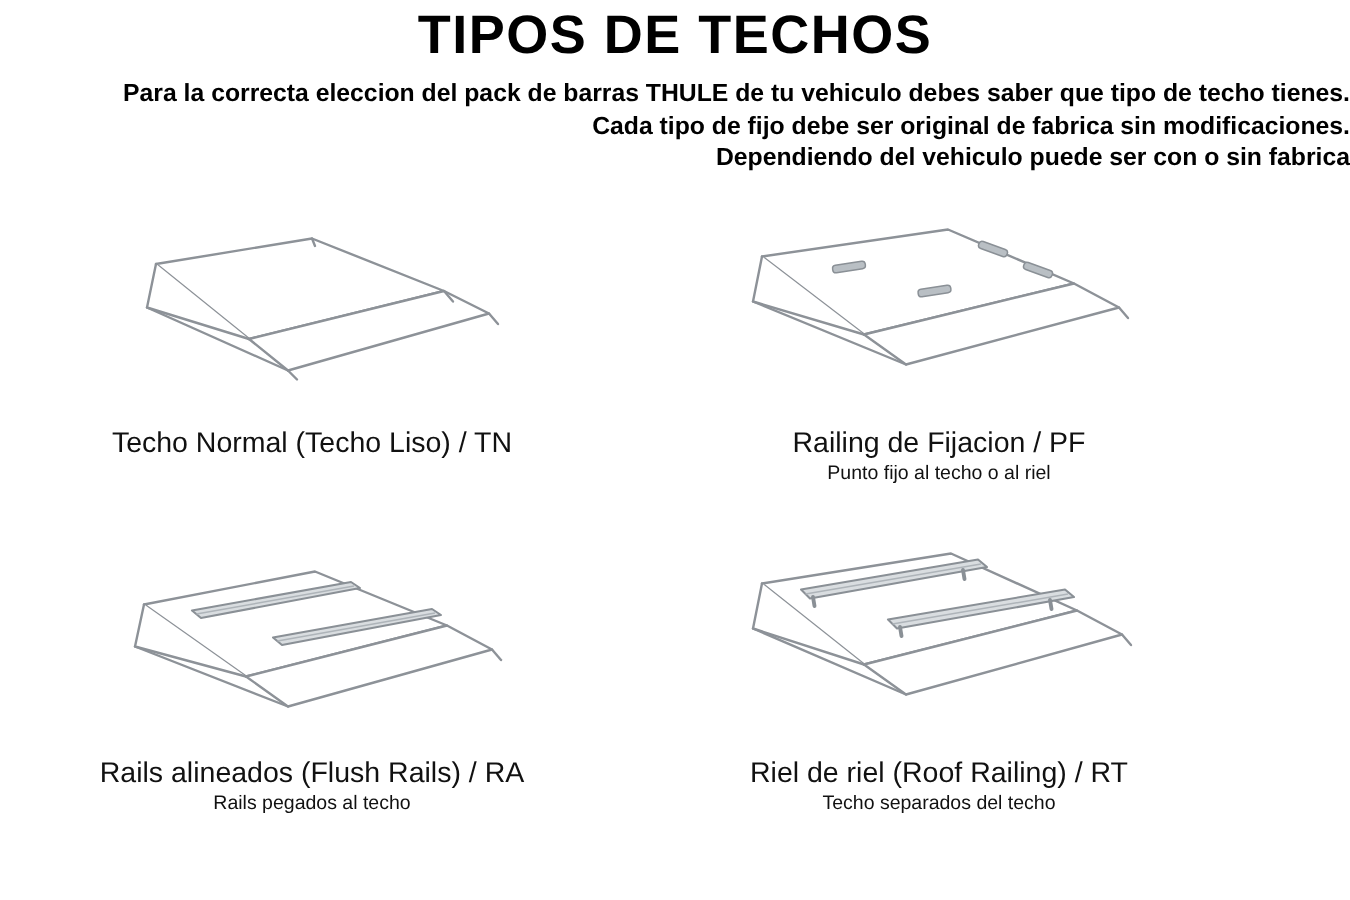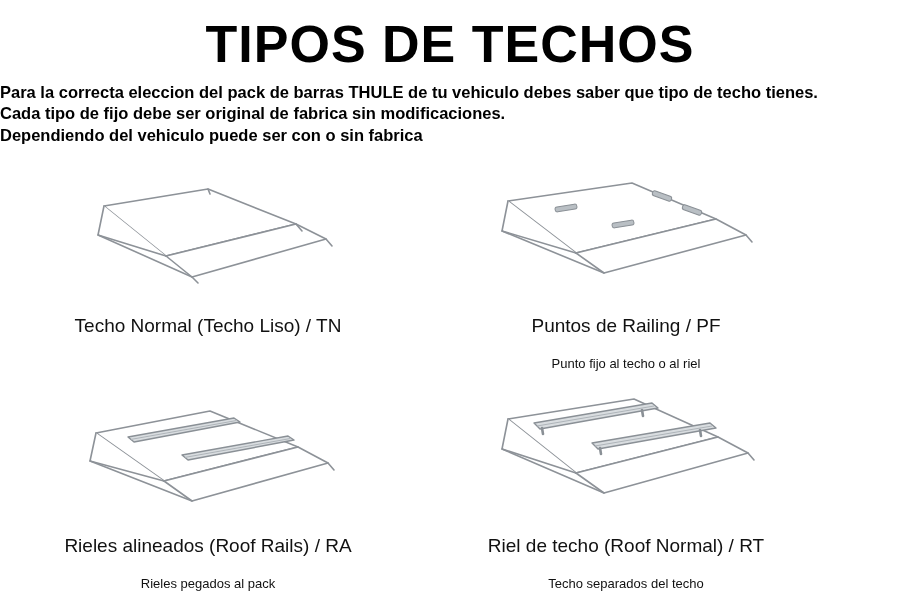--- a/index.html
+++ b/index.html
@@ -15,28 +15,28 @@
     overflow: hidden;
   }
   .page {
     position: relative;
     width: 900px;
     height: 600px;
     box-sizing: border-box;
   }
   .title {
     text-align: center;
-    font-size: 52px;
+    font-size: 36px;
     font-weight: bold;
     letter-spacing: 1px;
-    margin-top: 17px;
+    margin-top: 4px;
     line-height: 1.05;
   }
   .subtitle-block {
-    text-align: left;
+    text-align: right;
     margin-top: 10px;
   }
   .subtitle-line {
     font-size: 16.5px;
     font-weight: bold;
     line-height: 1.32;
     color: #000;
   }
   .grid {
     position: relative;
@@ -65,21 +65,21 @@
   }
   .caption {
     text-align: center;
     font-size: 19px;
     margin-top: 4px;
     color: #111;
   }
   .subcaption {
     text-align: center;
     font-size: 13px;
-    margin-top: 19px;
+    margin-top: 0;
     color: #111;
   }
   .cell-tn .art { margin-left: -4px; }
   .cell-ra .art { margin-left: -4px; }
 </style>
 </head>
 <body>
 
 <div class="page">
 
@@ -131,21 +131,21 @@
           </g>
 
           <g fill="#b9bfc4" stroke="#8a9096" stroke-width="1">
             <rect x="139" y="44.5" width="22" height="5" rx="2.2" transform="rotate(-9 150 47)"></rect>
             <rect x="196" y="60.5" width="22" height="5" rx="2.2" transform="rotate(-9 207 63)"></rect>
             <rect x="236" y="32.5" width="20" height="5" rx="2.2" transform="rotate(20 246 35)"></rect>
             <rect x="266" y="46.5" width="20" height="5" rx="2.2" transform="rotate(20 276 49)"></rect>
           </g>
         </svg>
       </div>
-      <div class="caption">Puntos de Railing / PF</div>
+      <div class="caption">Railing de Fijacion / PF</div>
       <div class="subcaption">Punto fijo al techo o al riel</div>
     </div>
 
     <div class="cell cell-ra">
       <div class="art">
         <svg viewBox="0 0 420 150" xmlns="http://www.w3.org/2000/svg">
           <g fill="none" stroke="#8d9298" stroke-width="1.6" stroke-linejoin="round" stroke-linecap="round">
             <path d="M100 52 L214 30 L302 66 L168 100 Z" fill="#ffffff"></path>
             <path d="M168 100 L302 66 L332 82 L196 120 Z" fill="#ffffff"></path>
             <path d="M100 52 L94 80 L168 100" fill="#ffffff"></path>
@@ -156,22 +156,22 @@
           <g fill="#d9dde0" stroke="#8a9096" stroke-width="1.4" stroke-linejoin="round">
             <path d="M132 56 L238 37 L244 41 L138 61 Z"></path>
             <path d="M186 74 L292 55 L298 59 L192 79 Z"></path>
           </g>
           <g fill="none" stroke="#aeb4b9" stroke-width="1">
             <path d="M135 58.4 L240 39.6"></path>
             <path d="M189 76.4 L294 57.6"></path>
           </g>
         </svg>
       </div>
-      <div class="caption">Rieles alineados (Roof Rails) / RA</div>
-      <div class="subcaption">Rieles pegados al pack</div>
+      <div class="caption">Rails alineados (Flush Rails) / RA</div>
+      <div class="subcaption">Rails pegados al techo</div>
     </div>
 
     <div class="cell cell-rt">
       <div class="art">
         <svg viewBox="0 0 420 150" xmlns="http://www.w3.org/2000/svg">
           <g fill="none" stroke="#8d9298" stroke-width="1.6" stroke-linejoin="round" stroke-linecap="round">
             <path d="M92 38 L218 18 L302 56 L160 92 Z" fill="#ffffff"></path>
             <path d="M160 92 L302 56 L332 72 L188 112 Z" fill="#ffffff"></path>
             <path d="M92 38 L86 68 L160 92" fill="#ffffff"></path>
             <path d="M86 68 L188 112"></path>
@@ -187,18 +187,18 @@
             <path d="M226 29 L227 35"></path>
             <path d="M184 67 L185 73"></path>
             <path d="M284 49 L285 55"></path>
           </g>
           <g fill="none" stroke="#aeb4b9" stroke-width="1">
             <path d="M121 45 L238 25"></path>
             <path d="M179 65 L296 45"></path>
           </g>
         </svg>
       </div>
-      <div class="caption">Riel de techo (Roof Normal) / RT</div>
+      <div class="caption">Riel de riel (Roof Railing) / RT</div>
       <div class="subcaption">Techo separados del techo</div>
     </div>
 
   </div>
 </div>
 
 </body></html>

